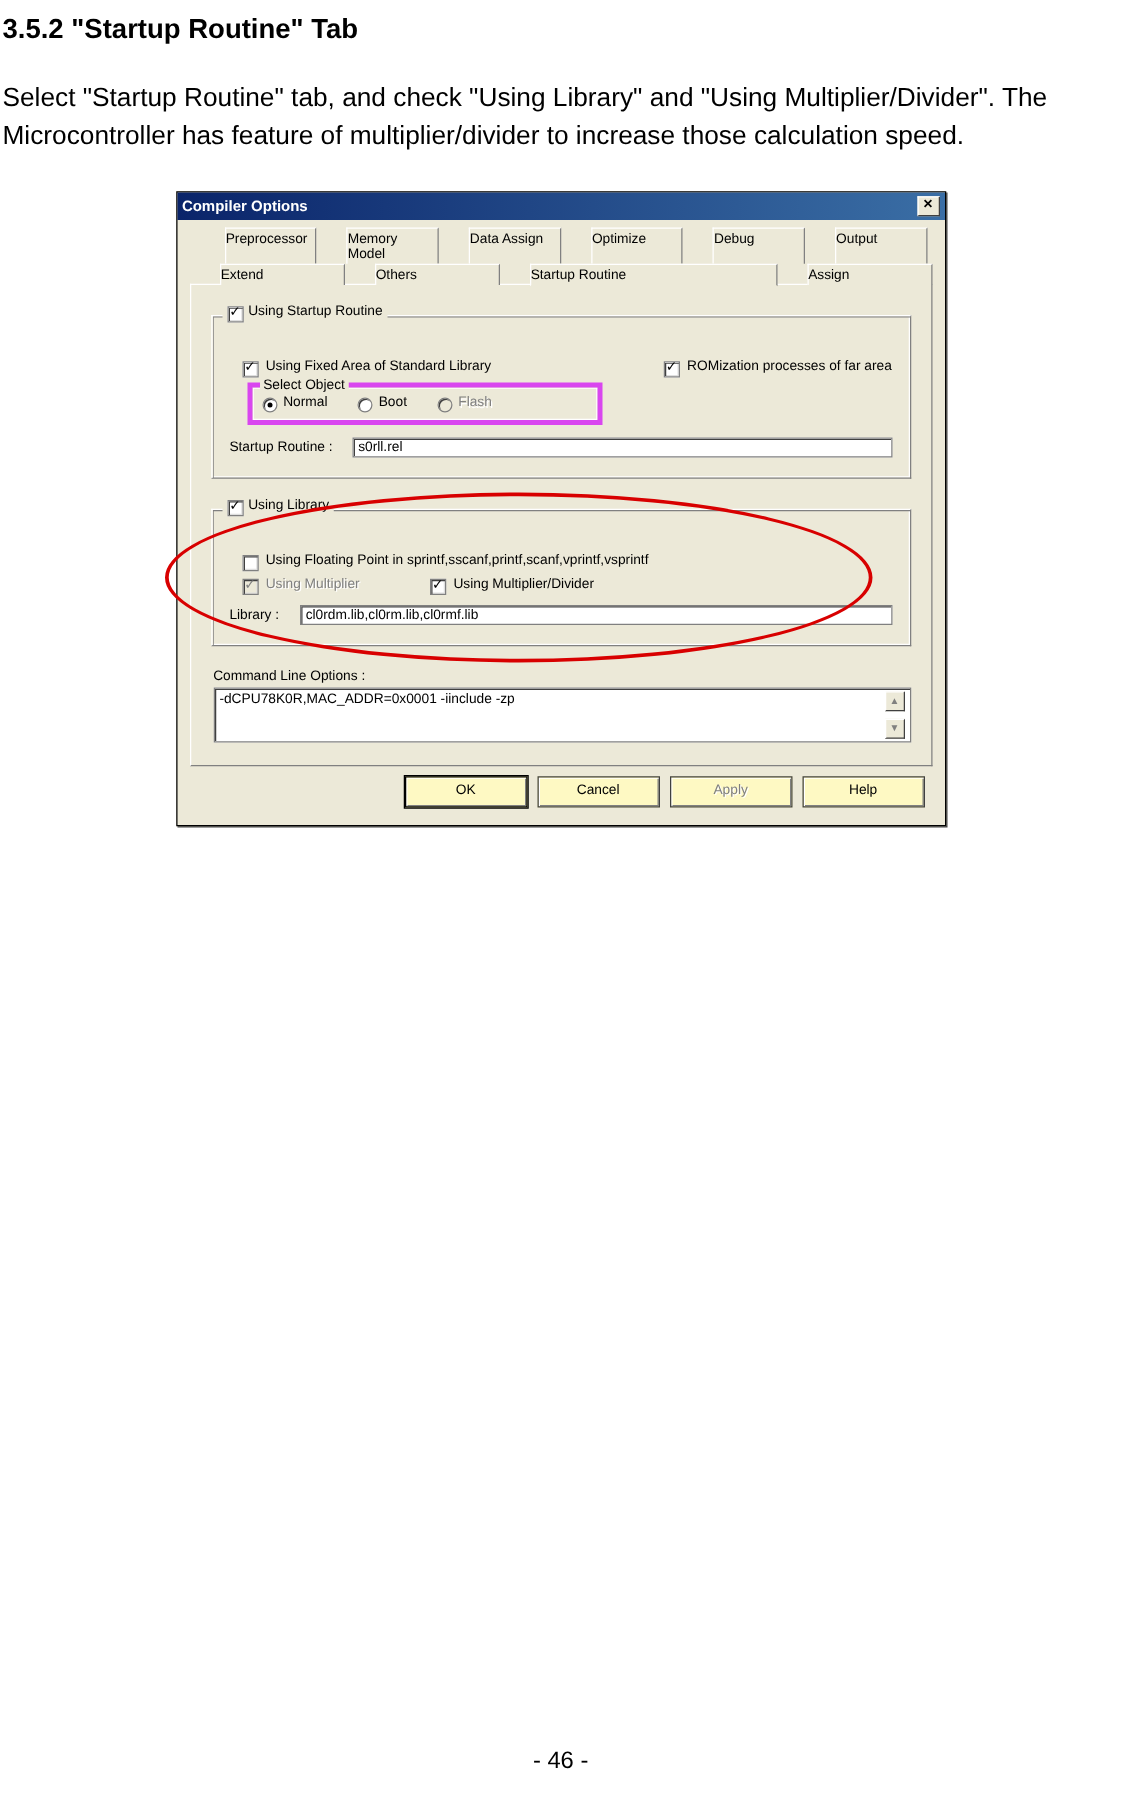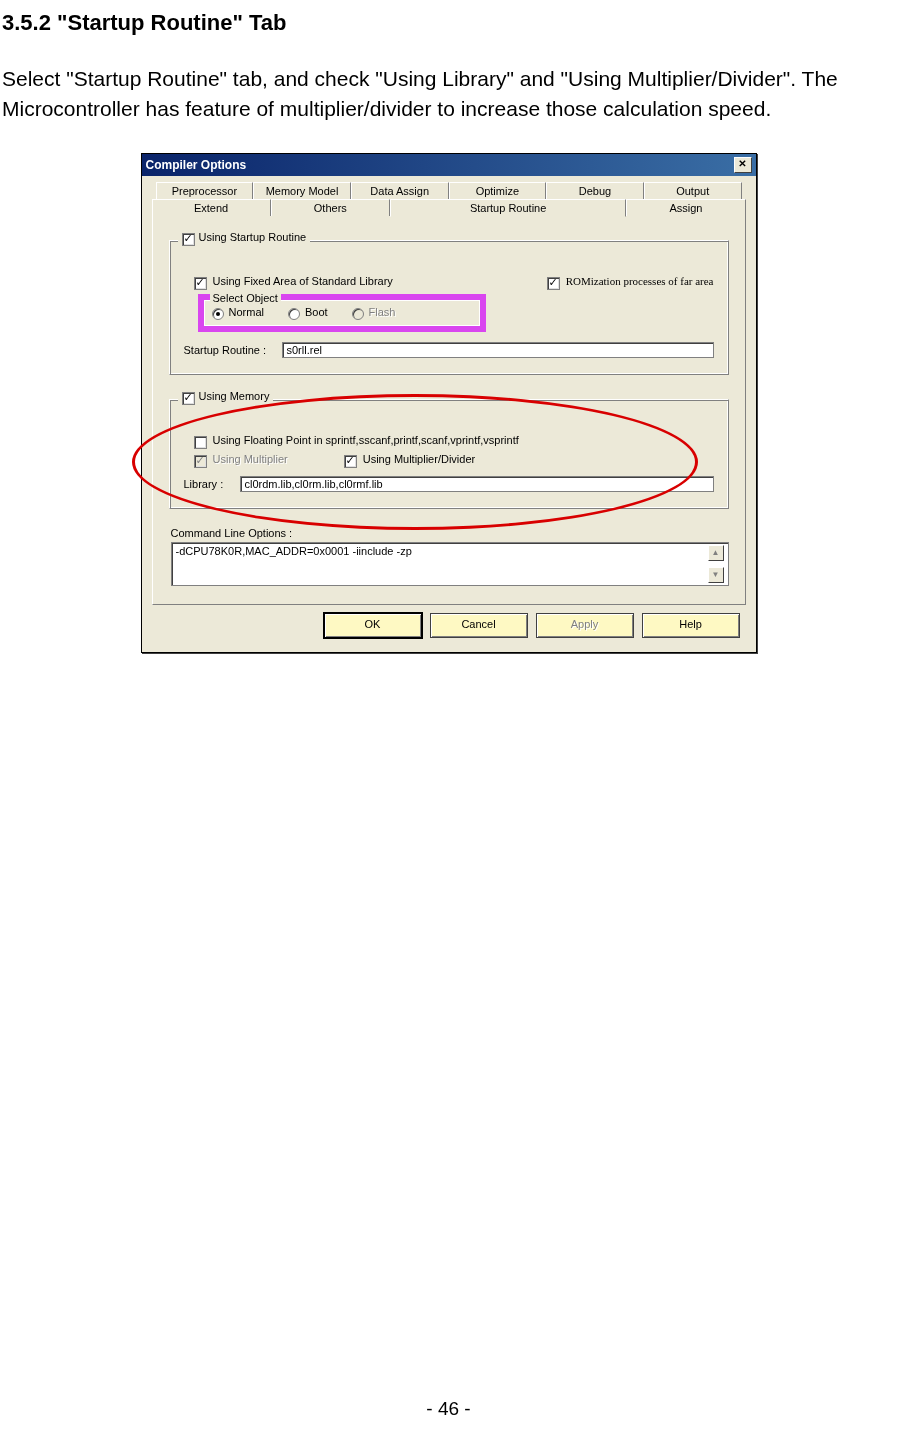--- a/index.html
+++ b/index.html
@@ -79,24 +79,25 @@
     padding: 0;
   }
   .tab {
     border: 1px solid #808080;
     border-bottom: none;
     border-left-color: #fff;
     border-top-color: #fff;
     background: #ece9d8;
     font-size: 11px;
     padding: 2px 0;
-    text-align: center;
+    text-align: left;
     flex: 1;
     cursor: pointer;
     position: relative;
+    margin-left: 24px;
   }
   .tab-row.back { margin-left: 4px; margin-right: 4px;}
   .tab-row.front { position: relative; top: 0; }
   .tab.active {
     background: #ece9d8;
     z-index: 2;
     border-bottom: 1px solid #ece9d8;
     margin-bottom: -1px;
     font-weight: normal;
   }
@@ -221,21 +222,21 @@
     border: 1px solid #fff;
     border-right-color: #404040;
     border-bottom-color: #404040;
     font-size: 8px;
     text-align: center;
     line-height: 14px;
     color: #808080;
     box-sizing: border-box;
   }
   .inner-group {
-    border: 6px solid #d946ef;
+    border: 4px solid #d946ef;
     box-shadow: inset 1px 1px 0 #fff, inset -1px -1px 0 #fff;
     margin: 6px 4px 10px 18px;
     padding: 6px 8px 8px 8px;
     position: relative;
     width: 260px;
   }
   .inner-group-title {
     position: absolute;
     top: -8px;
     left: 6px;
@@ -310,21 +311,21 @@
             <div class="groupbox">
               <div class="groupbox-title">
                 <span class="chk checked"></span>
                 <span>Using Startup Routine</span>
               </div>
               <div class="field-row" style="margin-left:14px; justify-content:space-between;">
                 <span style="display:flex;align-items:center;gap:6px;">
                   <span class="chk checked"></span>
                   <span>Using Fixed Area of Standard Library</span>
                 </span>
-                <span style="display:flex;align-items:center;gap:6px;font-family:Liberation Serif, serif;">
+                <span style="display:flex;align-items:center;gap:6px;">
                   <span class="chk checked"></span>
                   <span>ROMization processes of far area</span>
                 </span>
               </div>
               <div class="inner-group">
                 <div class="inner-group-title">Select Object</div>
                 <div style="display:flex; gap:24px; align-items:center;">
                   <span style="display:flex;align-items:center;gap:5px;">
                     <span class="radio selected"></span>
                     <span>Normal</span>
@@ -341,21 +342,21 @@
               </div>
               <div class="field-row">
                 <span style="width:92px;">Startup Routine :</span>
                 <div class="textfield">s0rll.rel</div>
               </div>
             </div>
 
             <div class="groupbox" style="margin-top:24px;">
               <div class="groupbox-title">
                 <span class="chk checked"></span>
-                <span>Using Memory</span>
+                <span>Using Library</span>
               </div>
               <div class="field-row" style="margin-left:14px;">
                 <span class="chk"></span>
                 <span>Using Floating Point in sprintf,sscanf,printf,scanf,vprintf,vsprintf</span>
               </div>
               <div class="field-row" style="margin-left:14px; gap:56px;">
                 <span style="display:flex;align-items:center;gap:6px;">
                   <span class="chk disabled checked"></span>
                   <span class="lbl-disabled">Using Multiplier</span>
                 </span>

